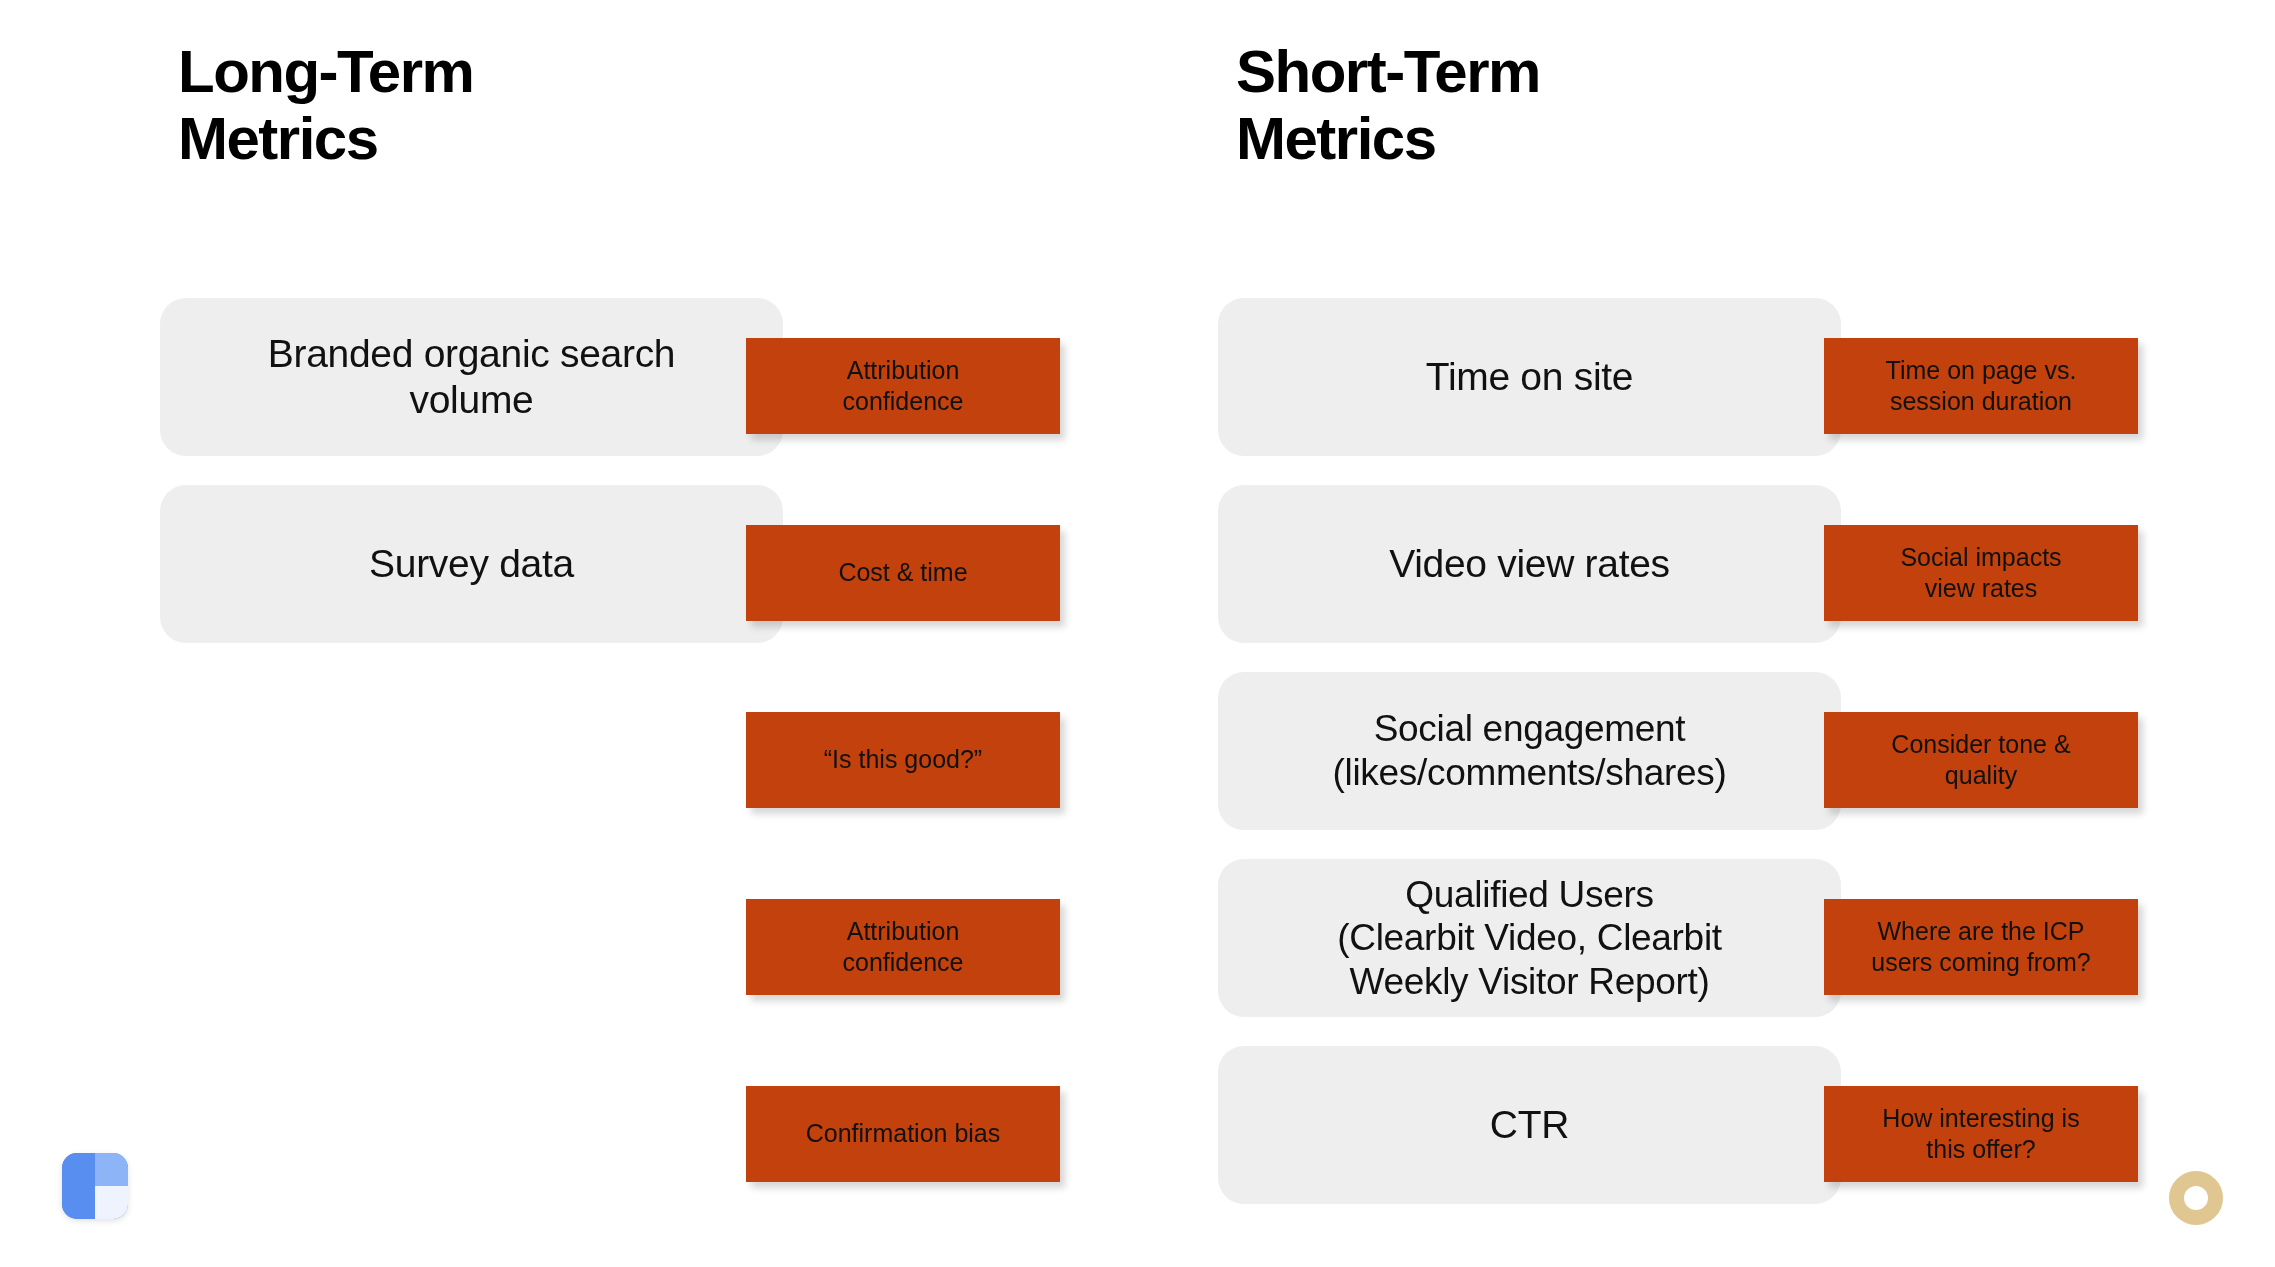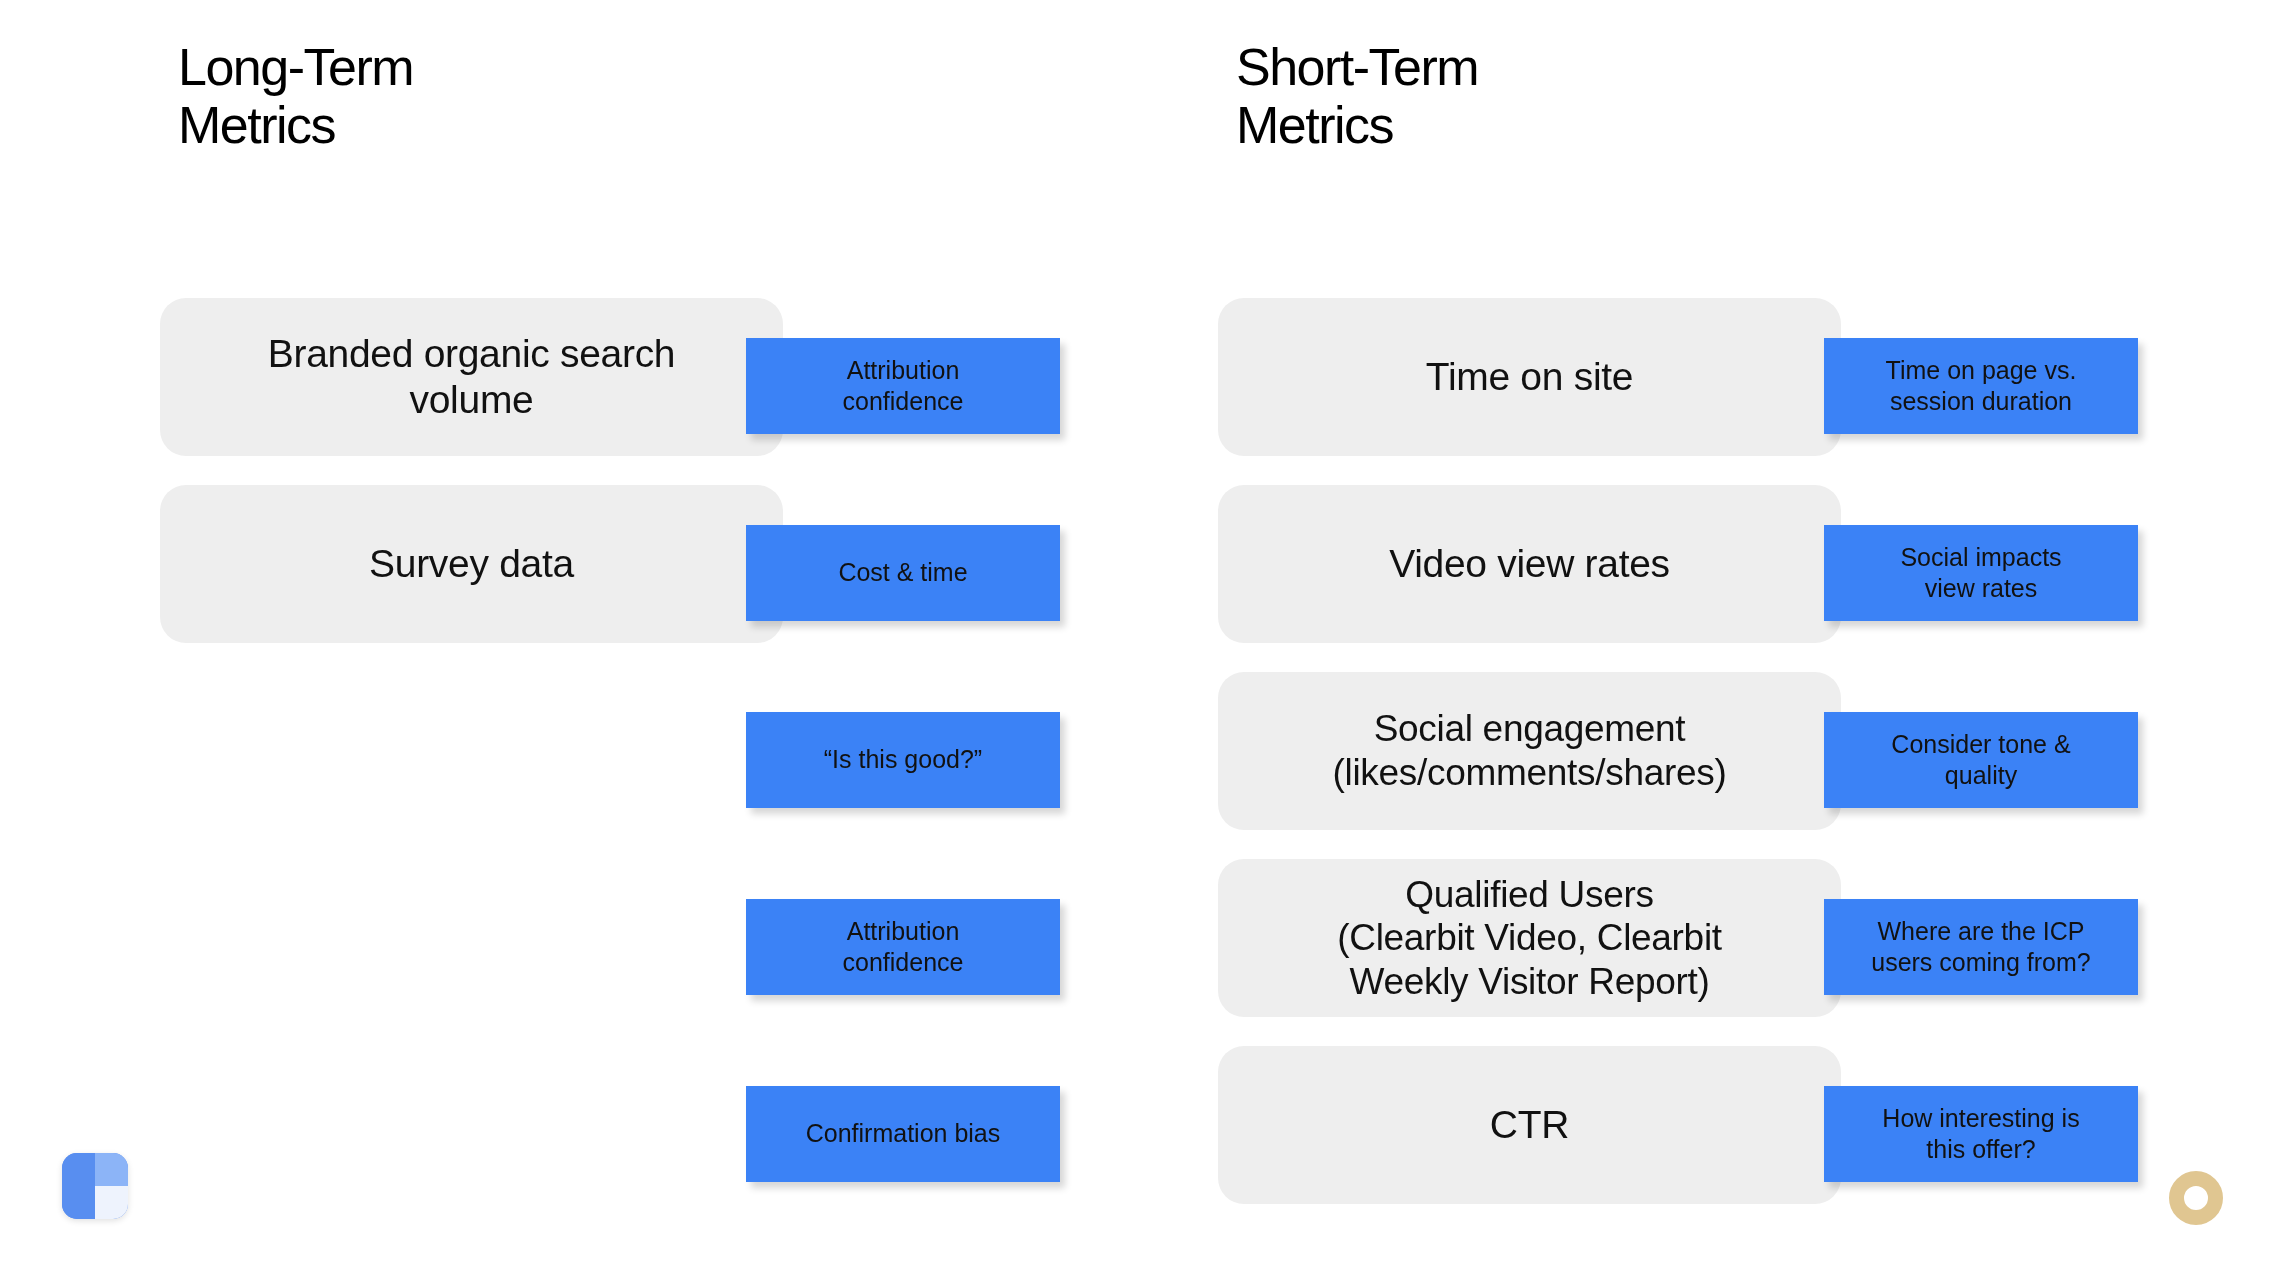--- a/index.html
+++ b/index.html
@@ -29,22 +29,22 @@
     height: 1267px;
   }
   .column.left  { left: 160px; }
   .column.right { left: 1218px; }
 
   .col-title {
     position: absolute;
     top: 38px;
     left: 18px;
     width: 640px;
-    font-size: 52px;
-    font-weight: normal;
+    font-size: 60px;
+    font-weight: bold;
     line-height: 1.12;
     letter-spacing: -1.5px;
     color: #000000;
     white-space: pre-line;
   }
 
   
   .row {
     position: absolute;
     left: 0;
@@ -77,21 +77,21 @@
   }
   .metric-label.small {
     font-size: 37px;
   }
 
   .note-tag {
     position: absolute;
     top: 40px;
     width: 314px;
     height: 96px;
-    background: #3b82f6;
+    background: #c2410c;
     display: flex;
     align-items: center;
     justify-content: center;
     box-sizing: border-box;
     padding: 0 10px;
     box-shadow: 5px 6px 7px rgba(0,0,0,0.16);
     z-index: 2;
   }
   .note-text {
     font-size: 25px;

